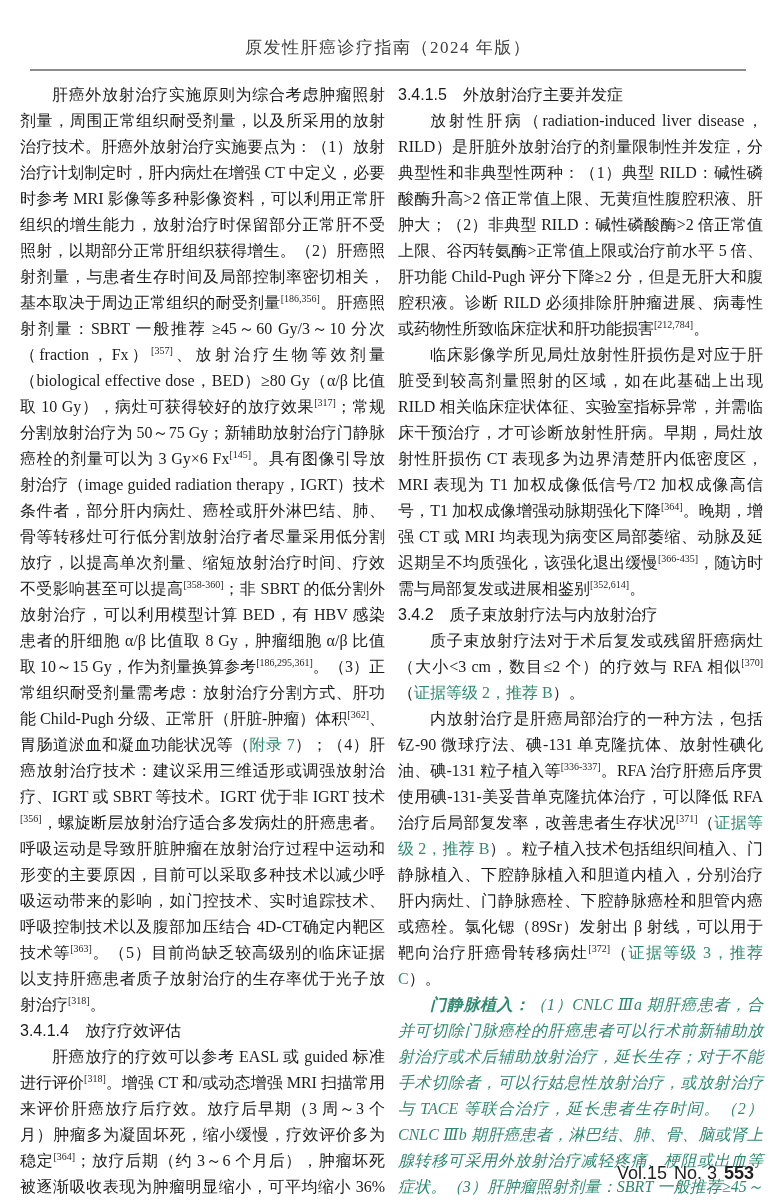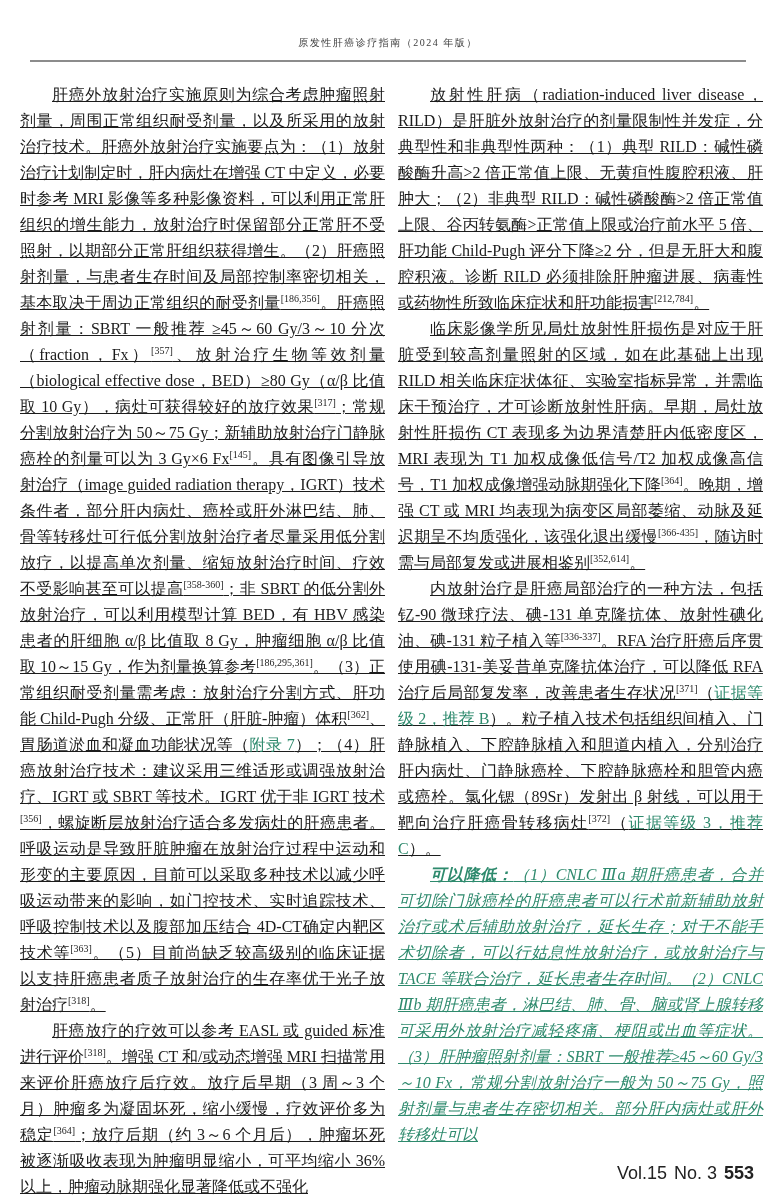--- a/index.html
+++ b/index.html
@@ -4,32 +4,32 @@
 <style>
   html,body{margin:0;padding:0;background:#ffffff;}
   .page{
     position:relative;width:776px;height:1200px;background:#ffffff;
     overflow:hidden;
     font-family:"Liberation Serif","DejaVu Serif",serif;
     color:#1c1c1c;
   }
   .page-header{position:absolute;top:0;left:30px;width:716px;text-align:center;}
   .header-title{
-    display:block;margin-top:36px;font-size:10px;letter-spacing:1.5px;color:#3c3c3c;
+    display:block;margin-top:36px;font-size:17px;letter-spacing:1.5px;color:#3c3c3c;
   }
   .header-rule{margin-top:10px;height:0;border-bottom:2px solid #8c8c8c;}
   .content{
     position:absolute;top:82px;left:20px;display:flex;gap:13px;
   }
   .column{width:365px;font-size:16px;line-height:26px;text-align:justify;text-justify:inter-ideograph;}
   .heading{
     font-family:"Liberation Sans","DejaVu Sans",sans-serif;
     font-weight:400;margin:0;
   }
-  .para{margin:0;text-indent:2em;text-decoration:underline;}
+  .para{margin:0;text-indent:2em;}
   sup.ref{font-size:10px;line-height:0;vertical-align:super;}
   .green{color:#2e8a6d;}
   .para.kaiti{color:#2e8a6d;font-style:italic;}
   .seg-bold{font-weight:700;}
   .page-footer{
     position:absolute;right:22px;bottom:16px;
     font-family:"Liberation Sans","DejaVu Sans",sans-serif;
     font-size:18px;color:#222;
   }
   .page-footer span{margin-left:7px;}
@@ -41,27 +41,31 @@
 <div class="page">
 
   <div class="page-header">
     <span class="header-title">原发性肝癌诊疗指南（2024 年版）</span>
     <div class="header-rule"></div>
   </div>
 
   <div class="content">
     <div class="column">
         <p class="para"><span>肝癌外放射治疗实施原则为综合考虑肿瘤照射剂量，周围正常组织耐受剂量，以及所采用的放射治疗技术。肝癌外放射治疗实施要点为：（1）放射治疗计划制定时，肝内病灶在增强 CT 中定义，必要时参考 MRI 影像等多种影像资料，可以利用正常肝组织的增生能力，放射治疗时保留部分正常肝不受照射，以期部分正常肝组织获得增生。（2）肝癌照射剂量，与患者生存时间及局部控制率密切相关，基本取决于周边正常组织的耐受剂量</span><sup class="ref">[186,356]</sup><span>。肝癌照射剂量：SBRT 一般推荐 ≥45～60 Gy/3～10 分次（fraction，Fx）</span><sup class="ref">[357]</sup><span>、放射治疗生物等效剂量（biological effective dose，BED）≥80 Gy（α/β 比值取 10 Gy），病灶可获得较好的放疗效果</span><sup class="ref">[317]</sup><span>；常规分割放射治疗为 50～75 Gy；新辅助放射治疗门静脉癌栓的剂量可以为 3 Gy×6 Fx</span><sup class="ref">[145]</sup><span>。具有图像引导放射治疗（image guided radiation therapy，IGRT）技术条件者，部分肝内病灶、癌栓或肝外淋巴结、肺、骨等转移灶可行低分割放射治疗者尽量采用低分割放疗，以提高单次剂量、缩短放射治疗时间、疗效不受影响甚至可以提高</span><sup class="ref">[358-360]</sup><span>；非 SBRT 的低分割外放射治疗，可以利用模型计算 BED，有 HBV 感染患者的肝细胞 α/β 比值取 8 Gy，肿瘤细胞 α/β 比值取 10～15 Gy，作为剂量换算参考</span><sup class="ref">[186,295,361]</sup><span>。（3）正常组织耐受剂量需考虑：放射治疗分割方式、肝功能 Child-Pugh 分级、正常肝（肝脏-肿瘤）体积</span><sup class="ref">[362]</sup><span>、胃肠道淤血和凝血功能状况等（</span><span class="green">附录 7</span><span>）；（4）肝癌放射治疗技术：建议采用三维适形或调强放射治疗、IGRT 或 SBRT 等技术。IGRT 优于非 IGRT 技术</span><sup class="ref">[356]</sup><span>，螺旋断层放射治疗适合多发病灶的肝癌患者。呼吸运动是导致肝脏肿瘤在放射治疗过程中运动和形变的主要原因，目前可以采取多种技术以减少呼吸运动带来的影响，如门控技术、实时追踪技术、呼吸控制技术以及腹部加压结合 4D-CT确定内靶区技术等</span><sup class="ref">[363]</sup><span>。（5）目前尚缺乏较高级别的临床证据以支持肝癌患者质子放射治疗的生存率优于光子放射治疗</span><sup class="ref">[318]</sup><span>。</span></p>
+        <div class="heading">3.4.1.4　放疗疗效评估</div>
         <p class="para"><span>肝癌放疗的疗效可以参考 EASL 或 guided 标准进行评价</span><sup class="ref">[318]</sup><span>。增强 CT 和/或动态增强 MRI 扫描常用来评价肝癌放疗后疗效。放疗后早期（3 周～3 个月）肿瘤多为凝固坏死，缩小缓慢，疗效评价多为稳定</span><sup class="ref">[364]</sup><span>；放疗后期（约 3～6 个月后），肿瘤坏死被逐渐吸收表现为肿瘤明显缩小，可平均缩小 36% 以上，肿瘤动脉期强化显著降低或不强化</span></p>
       </div>
     <div class="column">
+        <div class="heading">3.4.1.5　外放射治疗主要并发症</div>
         <p class="para"><span>放射性肝病（radiation-induced liver disease，RILD）是肝脏外放射治疗的剂量限制性并发症，分典型性和非典型性两种：（1）典型 RILD：碱性磷酸酶升高&gt;2 倍正常值上限、无黄疸性腹腔积液、肝肿大；（2）非典型 RILD：碱性磷酸酶&gt;2 倍正常值上限、谷丙转氨酶&gt;正常值上限或治疗前水平 5 倍、肝功能 Child-Pugh 评分下降≥2 分，但是无肝大和腹腔积液。诊断 RILD 必须排除肝肿瘤进展、病毒性或药物性所致临床症状和肝功能损害</span><sup class="ref">[212,784]</sup><span>。</span></p>
         <p class="para"><span>临床影像学所见局灶放射性肝损伤是对应于肝脏受到较高剂量照射的区域，如在此基础上出现 RILD 相关临床症状体征、实验室指标异常，并需临床干预治疗，才可诊断放射性肝病。早期，局灶放射性肝损伤 CT 表现多为边界清楚肝内低密度区，MRI 表现为 T1 加权成像低信号/T2 加权成像高信号，T1 加权成像增强动脉期强化下降</span><sup class="ref">[364]</sup><span>。晚期，增强 CT 或 MRI 均表现为病变区局部萎缩、动脉及延迟期呈不均质强化，该强化退出缓慢</span><sup class="ref">[366-435]</sup><span>，随访时需与局部复发或进展相鉴别</span><sup class="ref">[352,614]</sup><span>。</span></p>
+        <div class="heading">3.4.2　质子束放射疗法与内放射治疗</div>
+        <p class="para"><span>质子束放射疗法对于术后复发或残留肝癌病灶（大小&lt;3 cm，数目≤2 个）的疗效与 RFA 相似</span><sup class="ref">[370]</sup><span>（</span><span class="green">证据等级 2，推荐 B</span><span>）。</span></p>
         <p class="para"><span>内放射治疗是肝癌局部治疗的一种方法，包括钇-90 微球疗法、碘-131 单克隆抗体、放射性碘化油、碘-131 粒子植入等</span><sup class="ref">[336-337]</sup><span>。RFA 治疗肝癌后序贯使用碘-131-美妥昔单克隆抗体治疗，可以降低 RFA 治疗后局部复发率，改善患者生存状况</span><sup class="ref">[371]</sup><span>（</span><span class="green">证据等级 2，推荐 B</span><span>）。粒子植入技术包括组织间植入、门静脉植入、下腔静脉植入和胆道内植入，分别治疗肝内病灶、门静脉癌栓、下腔静脉癌栓和胆管内癌或癌栓。氯化锶（89Sr）发射出 β 射线，可以用于靶向治疗肝癌骨转移病灶</span><sup class="ref">[372]</sup><span>（</span><span class="green">证据等级 3，推荐 C</span><span>）。</span></p>
-        <p class="para kaiti"><span class="green seg-bold">可以降低：</span><span class="green">（1）CNLC Ⅲa 期肝癌患者，合并可切除门脉癌栓的肝癌患者可以行术前新辅助放射治疗或术后辅助放射治疗，延长生存；对于不能手术切除者，可以行姑息性放射治疗，或放射治疗与 TACE 等联合治疗，延长患者生存时间。（2）CNLC Ⅲb 期肝癌患者，淋巴结、肺、骨、脑或肾上腺转移可采用外放射治疗减轻疼痛、梗阻或出血等症状。（3）肝肿瘤照射剂量：SBRT 一般推荐≥45～60 Gy/3～10 Fx，常规分割放射治疗一般为 50～75 Gy，照射剂量与患者生存密切相关。部分肝内病灶或肝外转移灶可以</span></p>
+        <p class="para kaiti"><span class="green seg-bold">门静脉植入：</span><span class="green">（1）CNLC Ⅲa 期肝癌患者，合并可切除门脉癌栓的肝癌患者可以行术前新辅助放射治疗或术后辅助放射治疗，延长生存；对于不能手术切除者，可以行姑息性放射治疗，或放射治疗与 TACE 等联合治疗，延长患者生存时间。（2）CNLC Ⅲb 期肝癌患者，淋巴结、肺、骨、脑或肾上腺转移可采用外放射治疗减轻疼痛、梗阻或出血等症状。（3）肝肿瘤照射剂量：SBRT 一般推荐≥45～60 Gy/3～10 Fx，常规分割放射治疗一般为 50～75 Gy，照射剂量与患者生存密切相关。部分肝内病灶或肝外转移灶可以</span></p>
       </div>
   </div>
 
   <div class="page-footer">
     <span>Vol.15</span><span>No. 3</span><span class="footer-page">553</span>
   </div>
 
 </div>
 
 </body></html>

